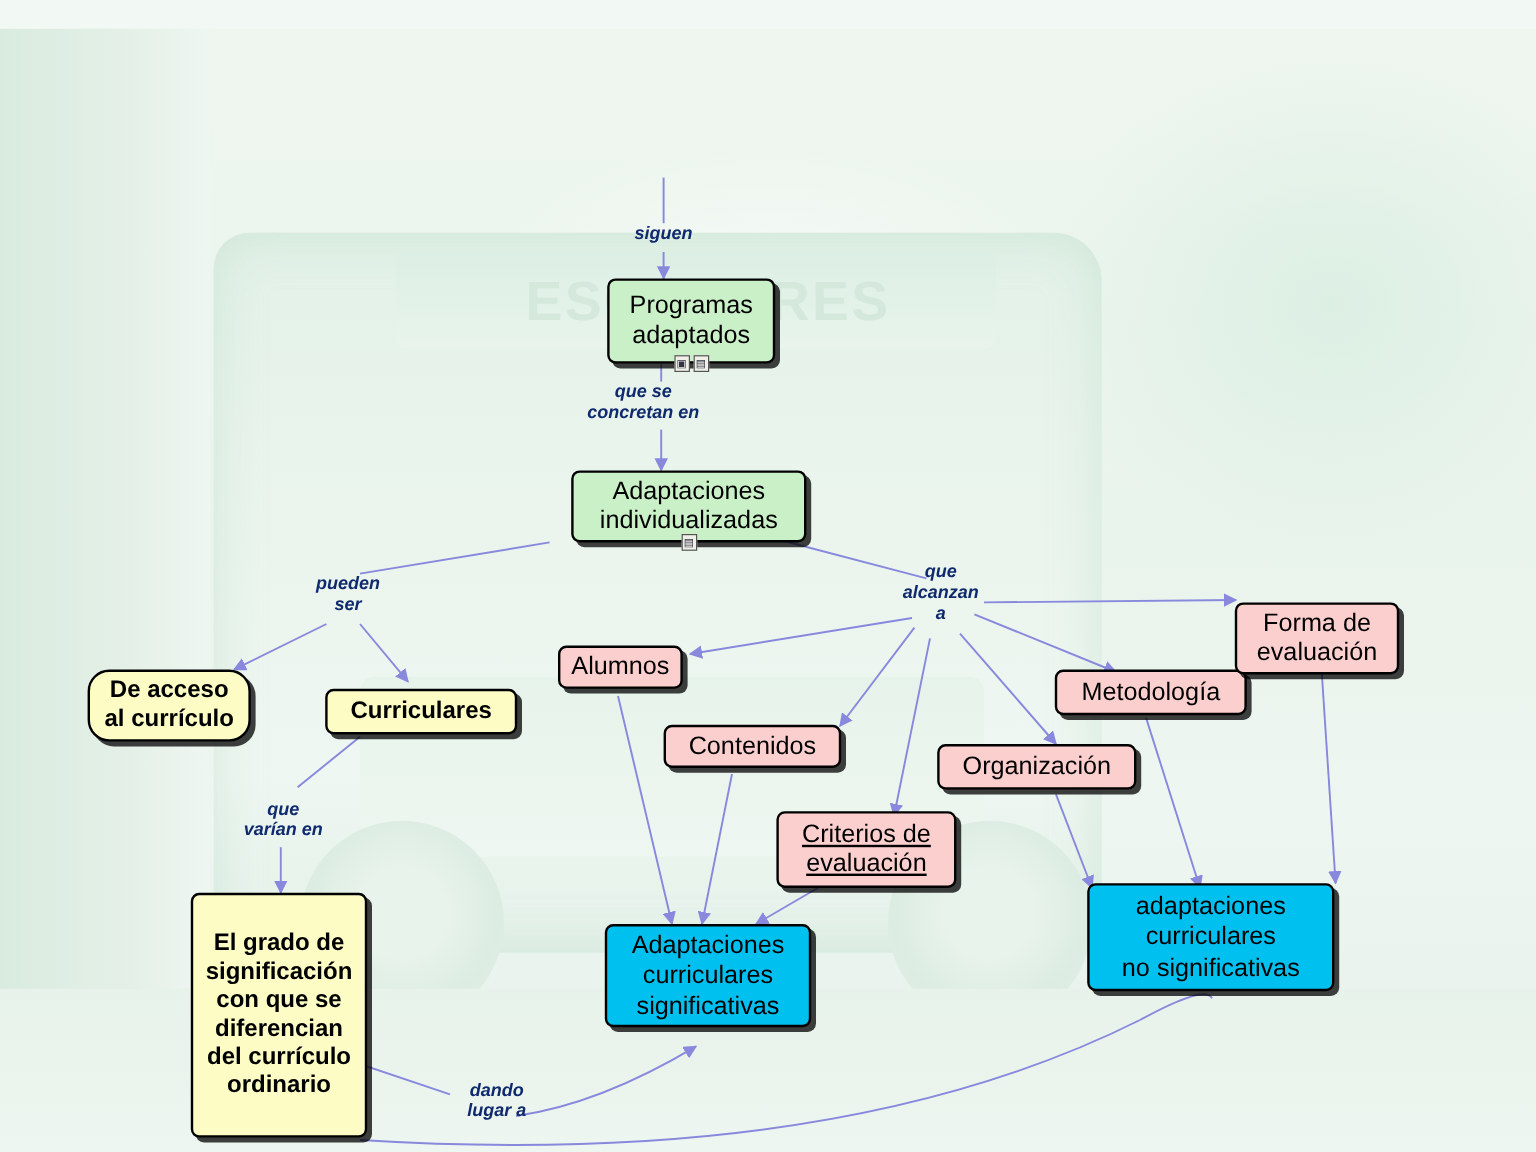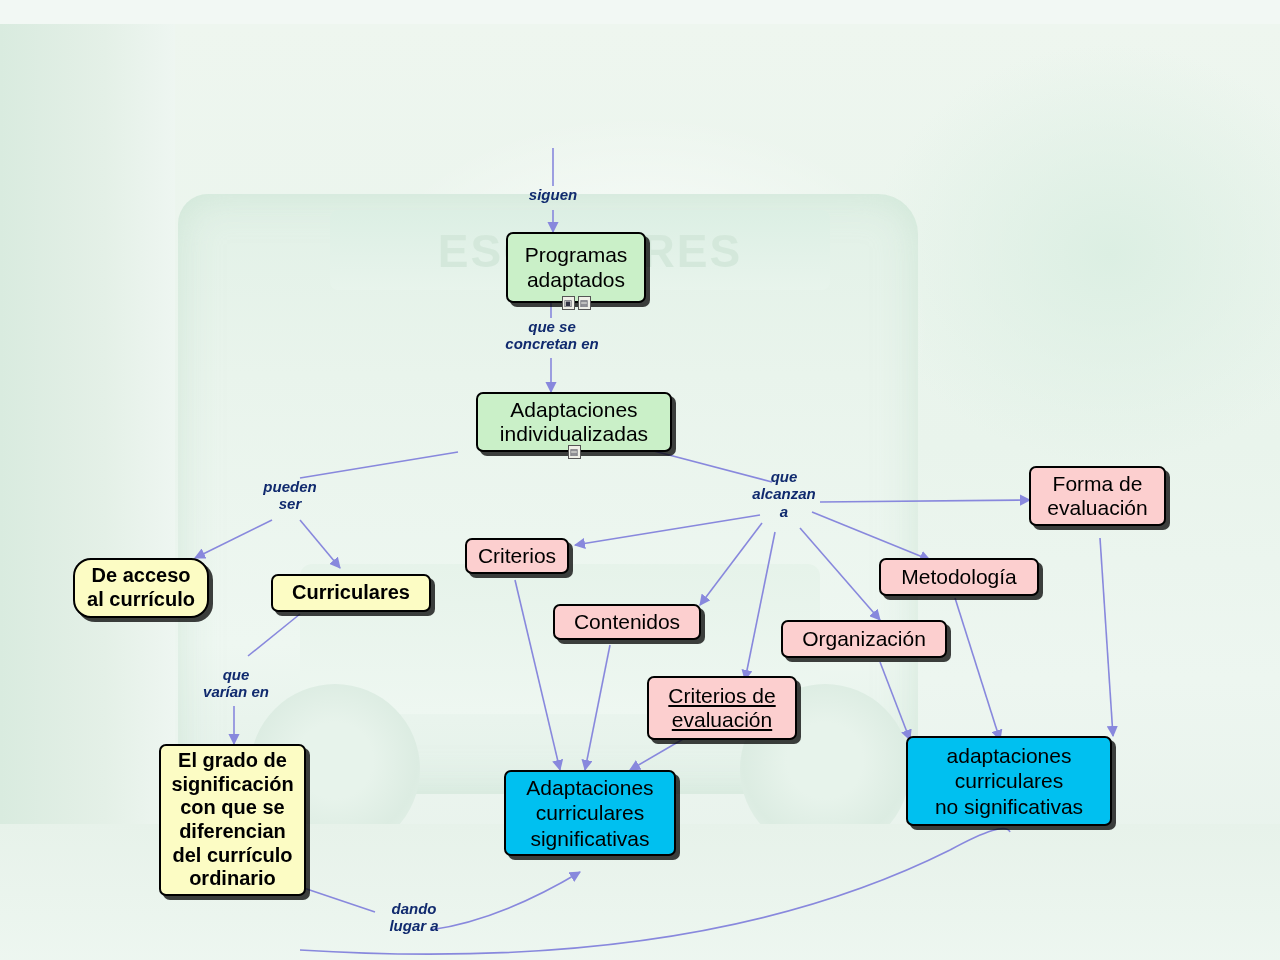--- a/index.html
+++ b/index.html
@@ -217,51 +217,51 @@
     <span class="badges">
       <span class="badge">▤</span>
     </span>
   </div>
 
   <div class="node n-yellow" style="left:73px; top:558px; width:136px; height:60px;border-radius:18px;">De acceso
 al currículo</div>
 
   <div class="node n-yellow" style="left:271px; top:574px; width:160px; height:38px;">Curriculares</div>
 
-  <div class="node n-yellow" style="left:159px; top:744px; width:147px; height:152px;">El grado de
+  <div class="node n-yellow" style="left:159px; top:744px; width:147px; height:204px;">El grado de
 significación
 con que se
 diferencian
 del currículo
 ordinario</div>
 
-  <div class="node n-pink" style="left:465px; top:538px; width:104px; height:36px;">Criterios</div>
+  <div class="node n-pink" style="left:465px; top:538px; width:104px; height:36px;">Alumnos</div>
 
   <div class="node n-pink" style="left:553px; top:604px; width:148px; height:36px;">Contenidos</div>
 
   <div class="node n-pink" style="left:647px; top:676px; width:150px; height:64px;text-decoration:underline;">Criterios de
 evaluación</div>
 
   <div class="node n-pink" style="left:879px; top:558px; width:160px; height:38px;">Metodología</div>
 
   <div class="node n-pink" style="left:781px; top:620px; width:166px; height:38px;">Organización</div>
 
-  <div class="node n-pink" style="left:1029px; top:466px; width:137px; height:60px;">Forma de
+  <div class="node n-pink" style="left:1029px; top:502px; width:137px; height:60px;">Forma de
 evaluación</div>
 
   <div class="node n-cyan" style="left:504px; top:770px; width:172px; height:86px;">Adaptaciones
 curriculares
 significativas</div>
 
   <div class="node n-cyan" style="left:906px; top:736px; width:206px; height:90px;">adaptaciones
 curriculares
 no significativas</div>
 
   <div class="label" style="left:503px; top:186px; width:100px;">siguen</div>
-  <div class="label" style="left:486px; top:318px; width:132px;">que se
+  <div class="label" style="left:470px; top:318px; width:132px;">que se
 concretan en</div>
   <div class="label" style="left:245px; top:478px; width:90px;">pueden
 ser</div>
   <div class="label" style="left:742px; top:468px; width:84px;">que
 alcanzan
 a</div>
   <div class="label" style="left:188px; top:666px; width:96px;">que
 varían en</div>
   <div class="label" style="left:374px; top:900px; width:80px;">dando
 lugar a</div>

